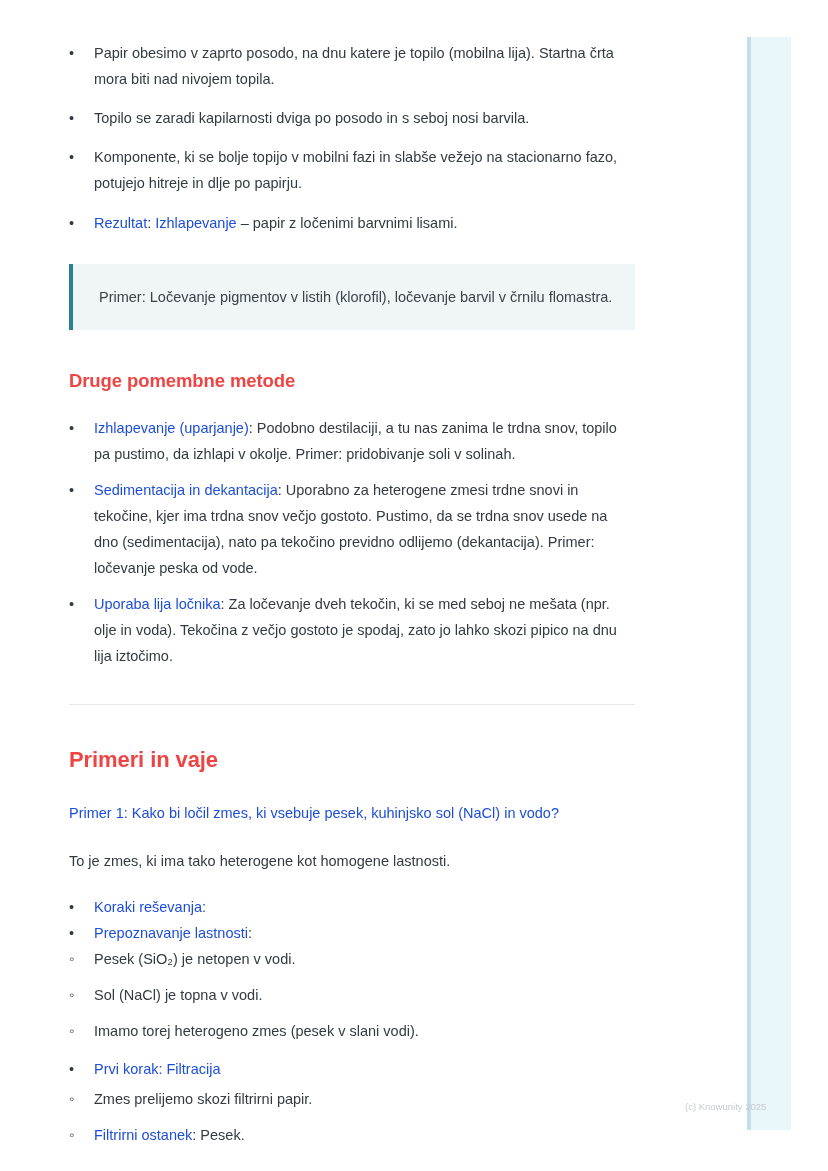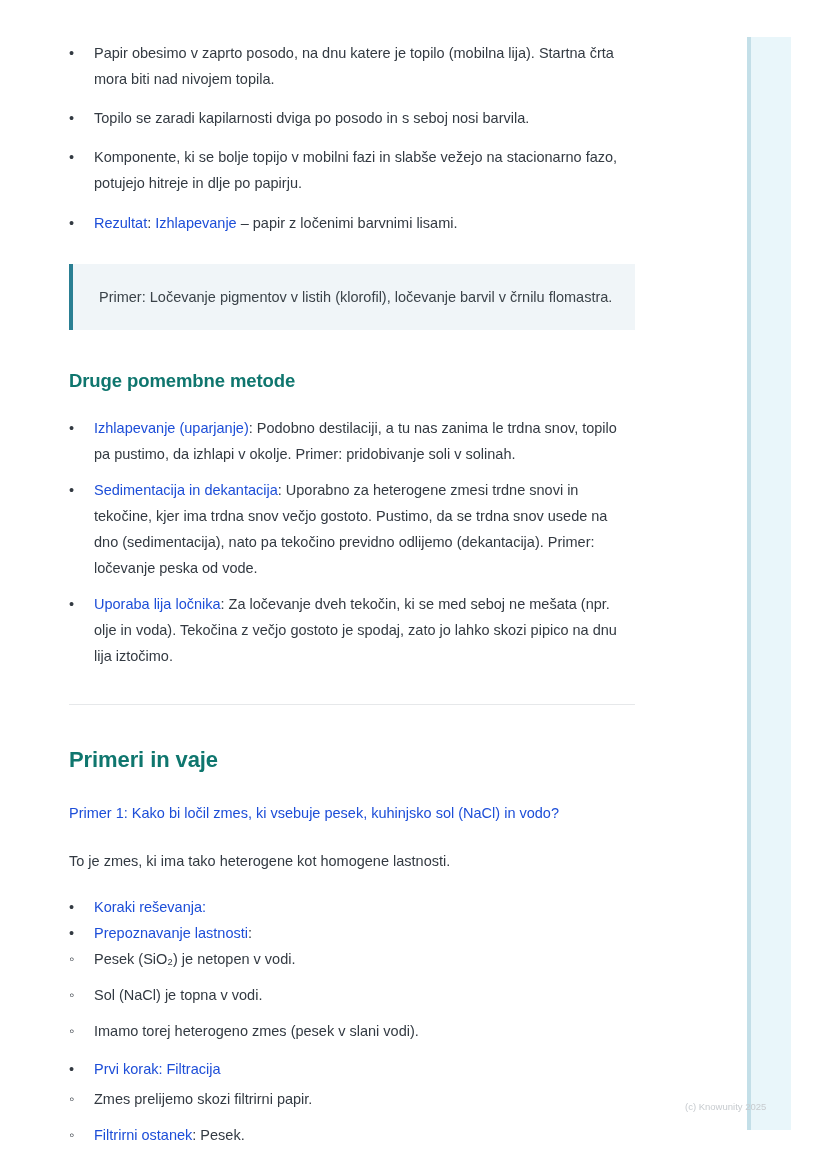--- a/index.html
+++ b/index.html
@@ -103,21 +103,21 @@
     padding: 20px 22px 20px 26px;
     box-sizing: border-box;
   }
   .callout .para { color: #3b4349; }
 
   
   .heading {
     font-size: 18.5px;
     line-height: 26px;
     font-weight: 700;
-    color: #0f766e;
+    color: #ef4444;
     margin: 0;
     letter-spacing: -0.1px;
   }
   .heading.big {
     font-size: 22px;
     line-height: 30px;
   }
 
   
   .divider {

